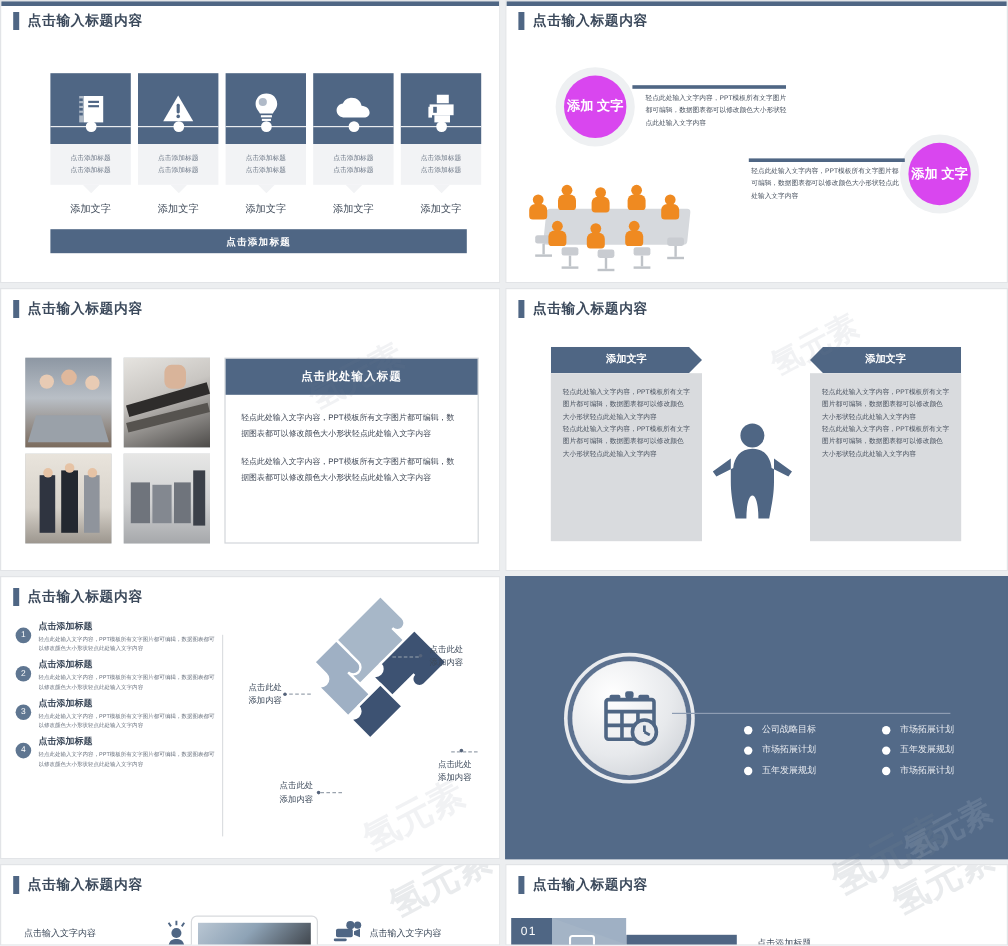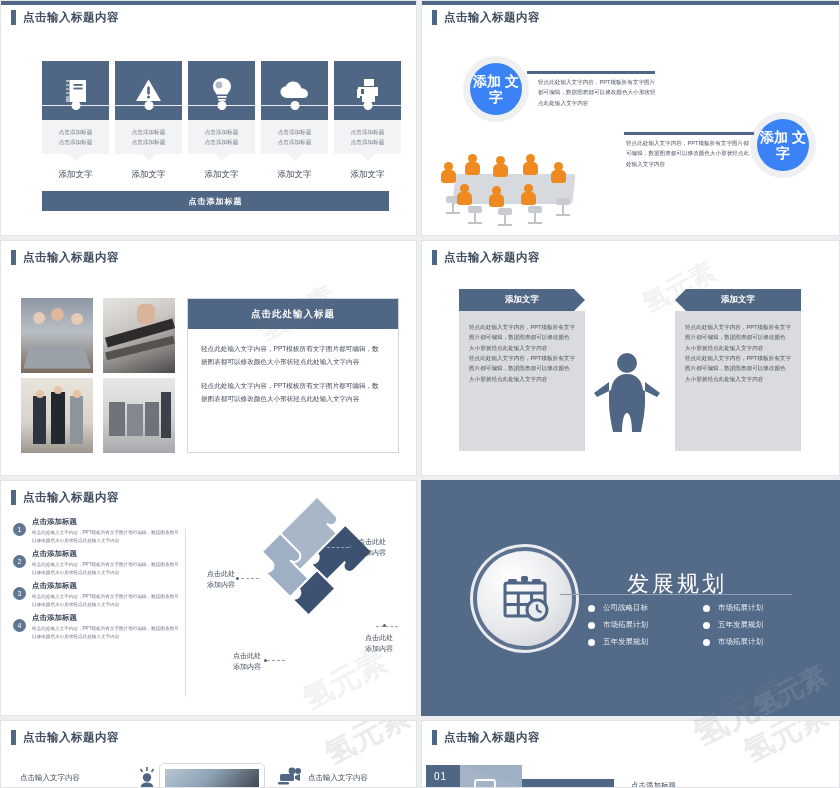--- a/index.html
+++ b/index.html
@@ -67,23 +67,23 @@
   }
   .sub { text-align:center; margin-top:15px; font-size:8.5px; color:#3f4a59; }
   .wide-bar {
     position:absolute; left:41px; top:190px; width:347px; height:20px;
     background:#4f6684; color:#fff; font-size:8px; font-weight:bold;
     display:flex; align-items:center; justify-content:center; letter-spacing:1px;
   }
 
   
   .circ {
-    border-radius:50%; background:#3b82f6; color:#fff;
+    border-radius:50%; background:#d946ef; color:#fff;
     display:flex; flex-direction:column; align-items:center; justify-content:center;
-    font-size:14px; font-weight:bold; line-height:1.15; text-align:center;
+    font-size:11px; font-weight:bold; line-height:1.15; text-align:center;
     box-shadow: 0 0 0 7px #eef0f2;
   }
   .rule { height:2.5px; background:#4f6684; }
   .body-txt { font-size:5.6px; color:#4a5360; line-height:1.85; }
 
   .meet { position:absolute; }
   .meet .table {
     position:absolute; left:24px; top:38px; width:120px; height:30px;
     background:#d6d9dd; border-radius:3px;
     transform: skewX(-6deg);
@@ -130,21 +130,21 @@
   
   .bigcirc {
     position:absolute; width:95px; height:95px; border-radius:50%;
     background: radial-gradient(circle at 35% 30%, #ffffff 0%, #e7e9ec 55%, #c6cad0 100%);
     display:flex; align-items:center; justify-content:center;
     box-shadow: 0 0 0 4px #5d7290, 0 0 0 7px #e9ebee;
   }
   .bigtitle { font-family:"Liberation Serif", serif; color:#fff; font-size:22px; letter-spacing:3px; }
   .hr-light { height:1px; background:#8e9db3; }
   .bullets { display:grid; grid-template-columns: 115px 115px; row-gap:7px; }
-  .bl { display:flex; align-items:center; gap:8px; color:#e9ecf1; font-size:7.5px; }
+  .bl { display:flex; align-items:center; gap:8px; color:#e9ecf1; font-size:7.5px;margin-left:32px; }
   .bl .bd { width:7px; height:7px; border-radius:50%; background:#fff; flex:0 0 auto; }
 
   
   .bt-txt { font-size:7.5px; color:#3d4a5b; }
   .num01 {
     position:absolute; background:#4f6684; color:#fff;
     font-size:10px; display:flex; align-items:flex-start; justify-content:flex-start;
     padding:6px 8px; letter-spacing:1px;
   }
   .wm {
@@ -492,21 +492,20 @@
         <line x1="5" y1="19" x2="45" y2="19" stroke="#4f6684" stroke-width="3"></line>
         <line x1="18.3" y1="19" x2="18.3" y2="42" stroke="#4f6684" stroke-width="3"></line>
         <line x1="31.6" y1="19" x2="31.6" y2="42" stroke="#4f6684" stroke-width="3"></line>
         <line x1="5" y1="30.5" x2="45" y2="30.5" stroke="#4f6684" stroke-width="3"></line>
         <circle cx="37" cy="36" r="10" fill="#e9ebee" stroke="#4f6684" stroke-width="3"></circle>
         <line x1="37" y1="36" x2="37" y2="30.5" stroke="#4f6684" stroke-width="2.3"></line>
         <line x1="37" y1="36" x2="41.5" y2="38.5" stroke="#4f6684" stroke-width="2.3"></line>
       </svg>
     </div>
 
-    <div class="bigtitle" style="position:absolute;left:205px;top:88px;">发展规划</div>
     <div class="hr-light" style="position:absolute;left:138px;top:113px;width:232px;"></div>
 
     <div class="bullets" style="position:absolute;left:166px;top:122px;">
       <div class="bl">
           <span class="bd"></span>
           <span>公司战略目标</span>
         </div>
       <div class="bl">
           <span class="bd"></span>
           <span>市场拓展计划</span>

